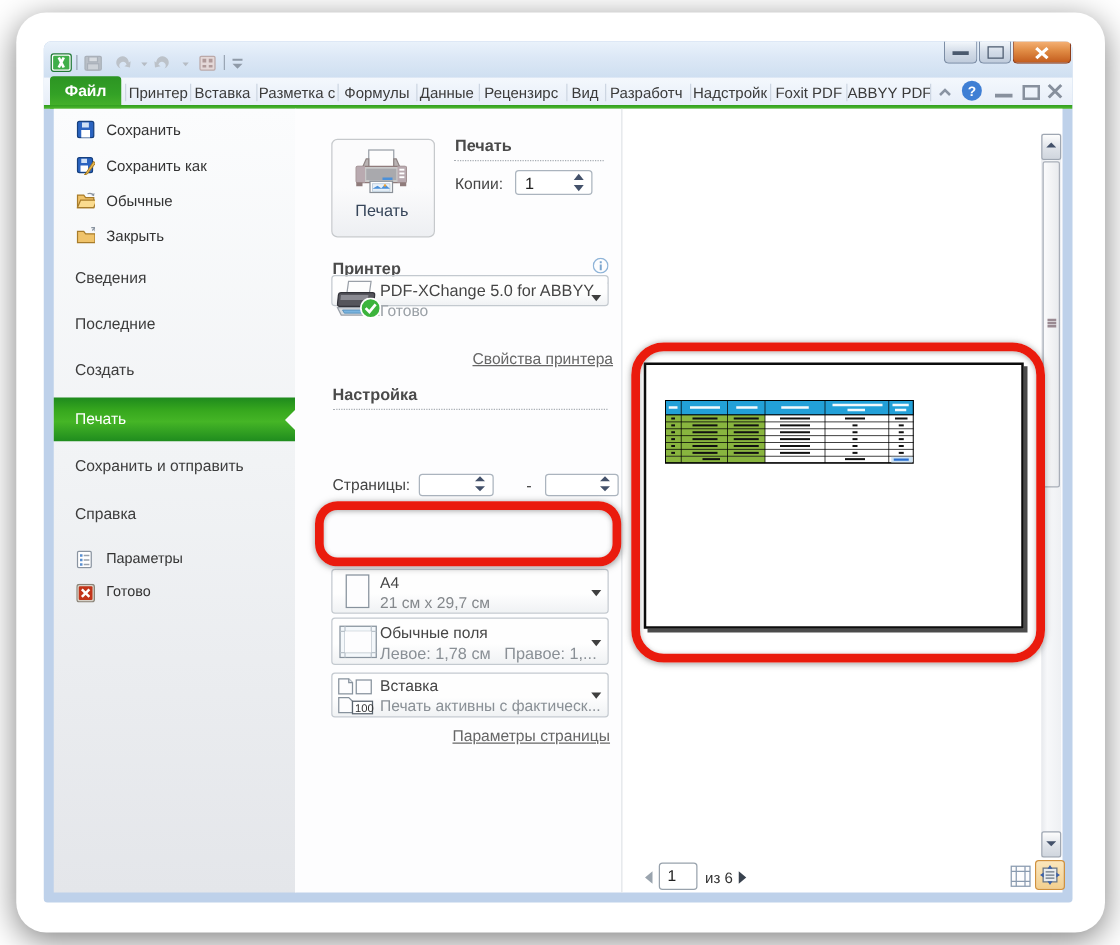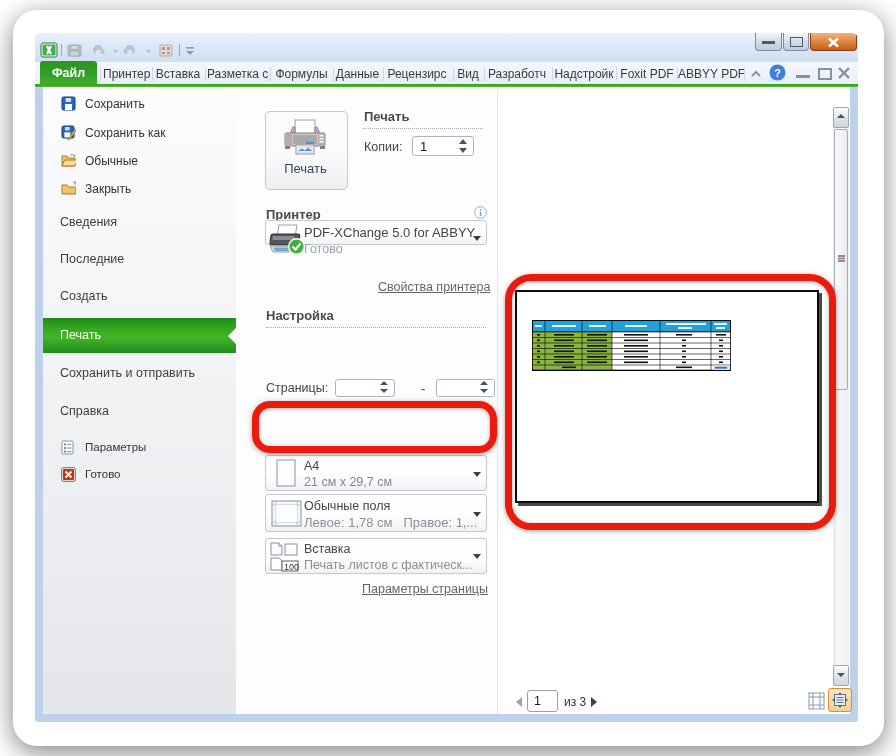--- a/index.html
+++ b/index.html
@@ -248,21 +248,21 @@
   <div class="dd" style="top:505px;height:36px">
     <svg style="position:absolute;left:4px;top:3px" width="34" height="30" viewBox="0 0 34 30">
       <path d="M1 1 L9 1 L12 4 L12 13 L1 13z" fill="#fdfdfe" stroke="#87929d"></path>
       <path d="M9 1 L9 4 L12 4" fill="#e2e8ee" stroke="#87929d"></path>
       <rect x="15" y="2" width="12" height="11" fill="#fdfdfe" stroke="#87929d"></rect>
       <path d="M1 16 L9 16 L12 19 L12 28 L1 28z" fill="#fdfdfe" stroke="#87929d"></path>
       <rect x="12" y="19" width="16" height="10" fill="#fff" stroke="#5a646e"></rect>
       <text x="14" y="27.5" font-size="9" fill="#333" font-family="Liberation Sans">100</text>
     </svg>
     <div class="ddt" style="top:3px">Вставка</div>
-    <div class="dds" style="top:19px;font-size:12.5px;color:#8a9096">Печать листов с фактическ...</div>
+    <div class="dds" style="top:19px;font-size:12.5px;color:#8a9096">Печать активны с фактическ...</div>
     <div class="car" style="left:207px;top:15px"></div>
   </div>
   <div class="lnk" style="left:327px;top:549px">Параметры страницы</div>
 
   <div class="ab" style="left:480px;top:257px;width:300px;height:209px;background:#fff;border:2px solid #0c0c0c;box-shadow:3px 3px 0 rgba(30,30,30,.8)"></div>
   <svg class="ab" style="left:497px;top:287px" width="199" height="51" viewBox="0 0 199 51">
     <rect x="0" y="0" width="199" height="12" fill="#22a0d8" stroke="#000" stroke-width="1"></rect>
     <g fill="#89b53f">
       <rect x="0" y="12" width="80" height="33"></rect>
       <rect x="0" y="45" width="80" height="5.5"></rect>
@@ -323,21 +323,21 @@
       <rect x="30" y="46.5" width="14" height="1.6"></rect>
         <rect x="144" y="46.5" width="16" height="1.6"></rect>
     </g>
     <rect x="181" y="45.5" width="17" height="4.5" fill="#cfe4f5"></rect>
       <rect x="183" y="46.8" width="12" height="1.8" fill="#2a6fd1"></rect>
   </svg>
 
   <div class="sar" style="left:481px;top:664px;border-right:6px solid #9aa4ae;border-left:none;border-top:5px solid transparent;border-bottom:5px solid transparent"></div>
   <div class="inp" style="left:492px;top:657px;width:31px;height:22px;border-color:#98a2ac"></div>
   <div class="ab" style="left:499px;top:661px;font-size:12.5px;color:#222">1</div>
-  <div class="ab" style="left:529px;top:662px;font-size:12px;color:#333">из 3</div>
+  <div class="ab" style="left:529px;top:662px;font-size:12px;color:#333">из 6</div>
   <div class="sar" style="left:556px;top:664px;border-left:6px solid #39424e;border-right:none;border-top:5px solid transparent;border-bottom:5px solid transparent"></div>
   <svg class="ab" style="left:772px;top:658px" width="19" height="20">
       <rect x="2" y="2" width="15" height="16" fill="#fdfdfe" stroke="#8a9bb0"></rect>
       <path d="M2 6 L17 6 M2 14 L17 14 M6 2 L6 18 M13 2 L13 18" stroke="#8a9bb0"></path>
     </svg>
   <div class="ab" style="left:793px;top:655px;width:24px;height:24px;border:1px solid #d1913c;border-radius:3px;background:linear-gradient(180deg,#fbe6bc,#f3cf8e);box-sizing:border-box"></div>
   <svg class="ab" style="left:797px;top:659px" width="16" height="16">
       <rect x="2.5" y="2.5" width="11" height="11" fill="#e8ecf0" stroke="#6a7684"></rect>
       <path d="M4.5 5.5 L11.5 5.5 M4.5 8 L11.5 8 M4.5 10.5 L11.5 10.5" stroke="#6a7684"></path>
       <path d="M8 0 L10 3 L6 3z M8 16 L10 13 L6 13z M0 8 L3 6 L3 10z M16 8 L13 6 L13 10z" fill="#3a5fa8"></path>

